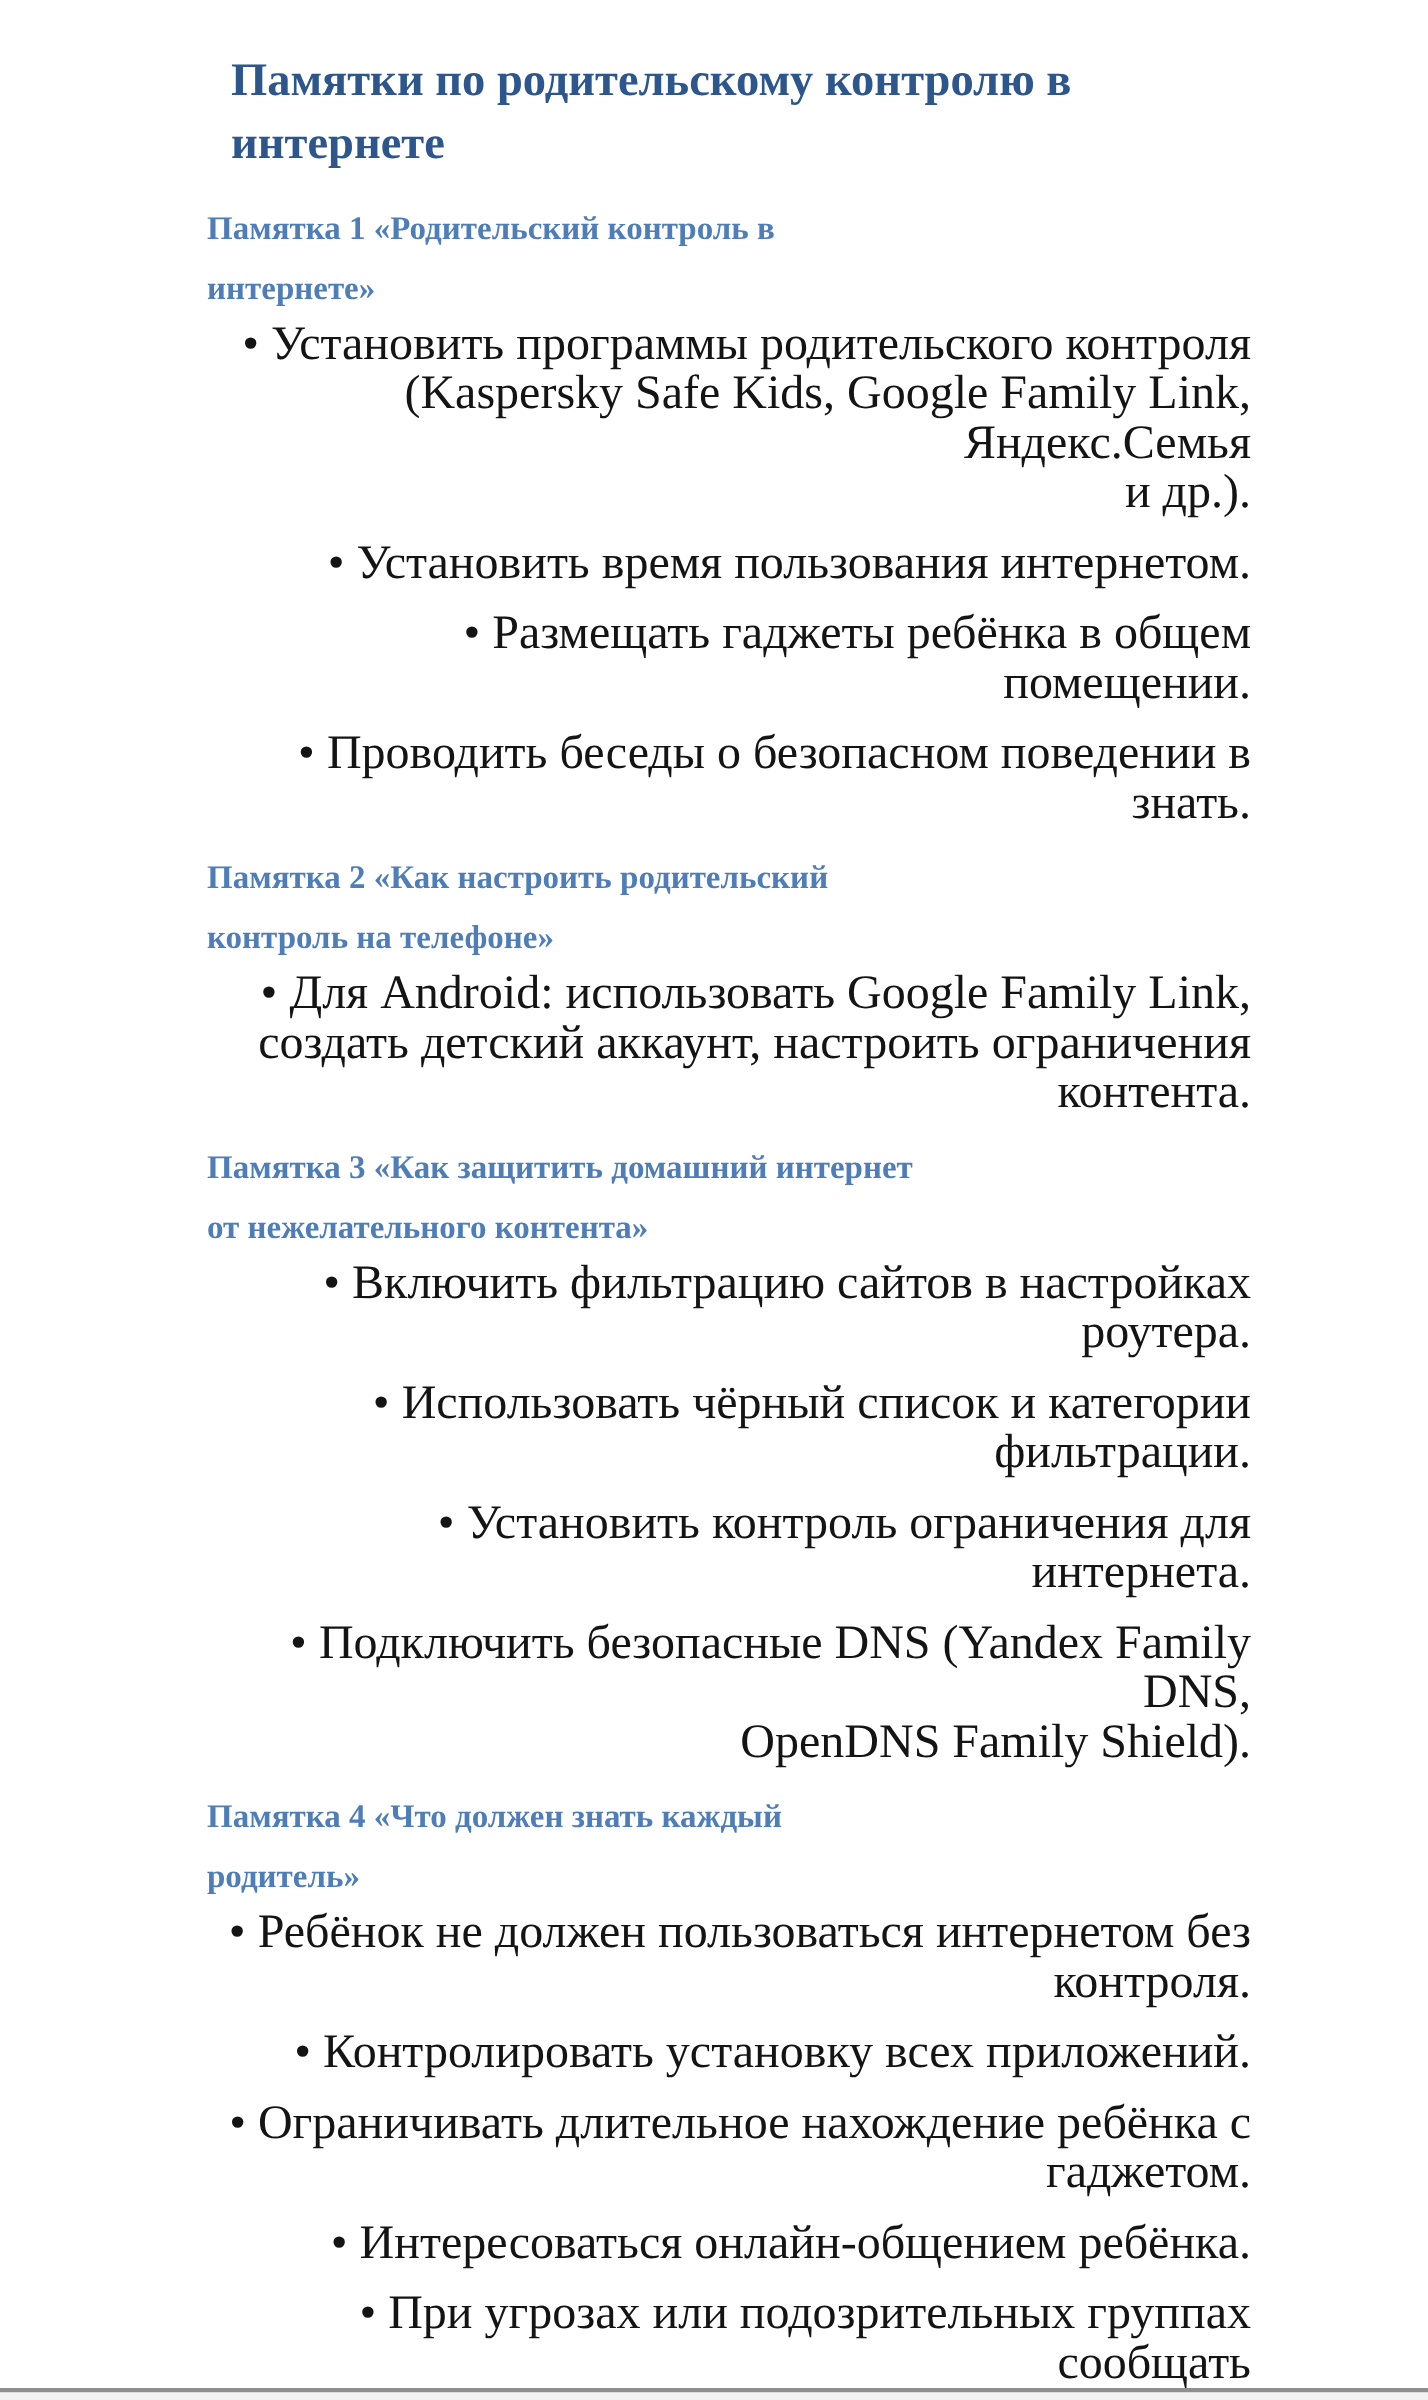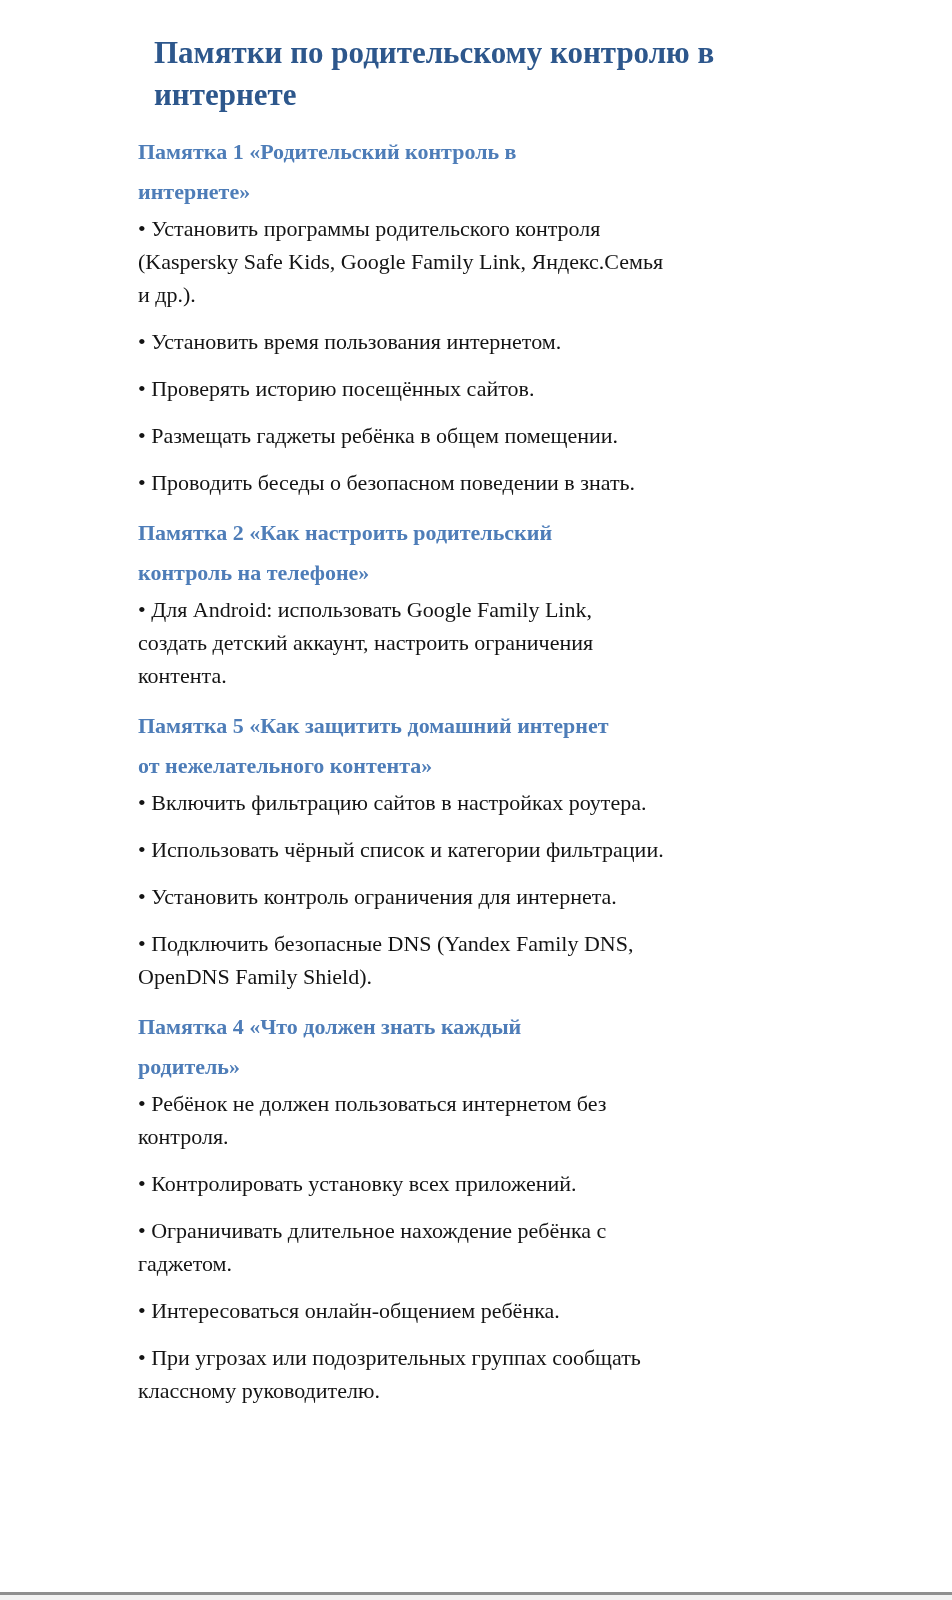--- a/index.html
+++ b/index.html
@@ -30,25 +30,26 @@
   }
   .section-heading {
     font-size: 22px;
     line-height: 40px;
     font-weight: bold;
     color: var(--heading-color, #4e7db8);
     margin: 5px 0 0 0;
     white-space: pre-line;
   }
   .bullet-item {
-    font-size: 22px;
+    font-size: 32px;
     line-height: 33px;
     color: var(--body-color, #141414);
     margin: 0 0 14px 0;
     white-space: pre-line;
+    text-align: right;
   }
   .memo-section { margin: 0; }
   .bottom-divider {
     position: absolute;
     left: 0;
     top: 1592px;
     width: 952px;
     height: 3px;
     background: var(--divider-color, #8f8f8f);
   }
@@ -68,33 +69,32 @@
   <h1 class="doc-title">Памятки по родительскому контролю в
 интернете</h1>
   <div id="sections">
       <section class="memo-section">
         <h2 class="section-heading">Памятка 1 «Родительский контроль в
 интернете»</h2>
         <p class="bullet-item">• Установить программы родительского контроля
 (Kaspersky Safe Kids, Google Family Link, Яндекс.Семья
 и др.).</p>
         <p class="bullet-item">• Установить время пользования интернетом.</p>
-        <p class="bullet-item">• Проверять историю посещённых сайтов.</p>
         <p class="bullet-item">• Размещать гаджеты ребёнка в общем помещении.</p>
         <p class="bullet-item">• Проводить беседы о безопасном поведении в знать.</p>
       </section>
       <section class="memo-section">
         <h2 class="section-heading">Памятка 2 «Как настроить родительский
 контроль на телефоне»</h2>
         <p class="bullet-item">• Для Android: использовать Google Family Link,
 создать детский аккаунт, настроить ограничения
 контента.</p>
       </section>
       <section class="memo-section">
-        <h2 class="section-heading">Памятка 5 «Как защитить домашний интернет
+        <h2 class="section-heading">Памятка 3 «Как защитить домашний интернет
 от нежелательного контента»</h2>
         <p class="bullet-item">• Включить фильтрацию сайтов в настройках роутера.</p>
         <p class="bullet-item">• Использовать чёрный список и категории фильтрации.</p>
         <p class="bullet-item">• Установить контроль ограничения для интернета.</p>
         <p class="bullet-item">• Подключить безопасные DNS (Yandex Family DNS,
 OpenDNS Family Shield).</p>
       </section>
       <section class="memo-section">
         <h2 class="section-heading">Памятка 4 «Что должен знать каждый
 родитель»</h2>

